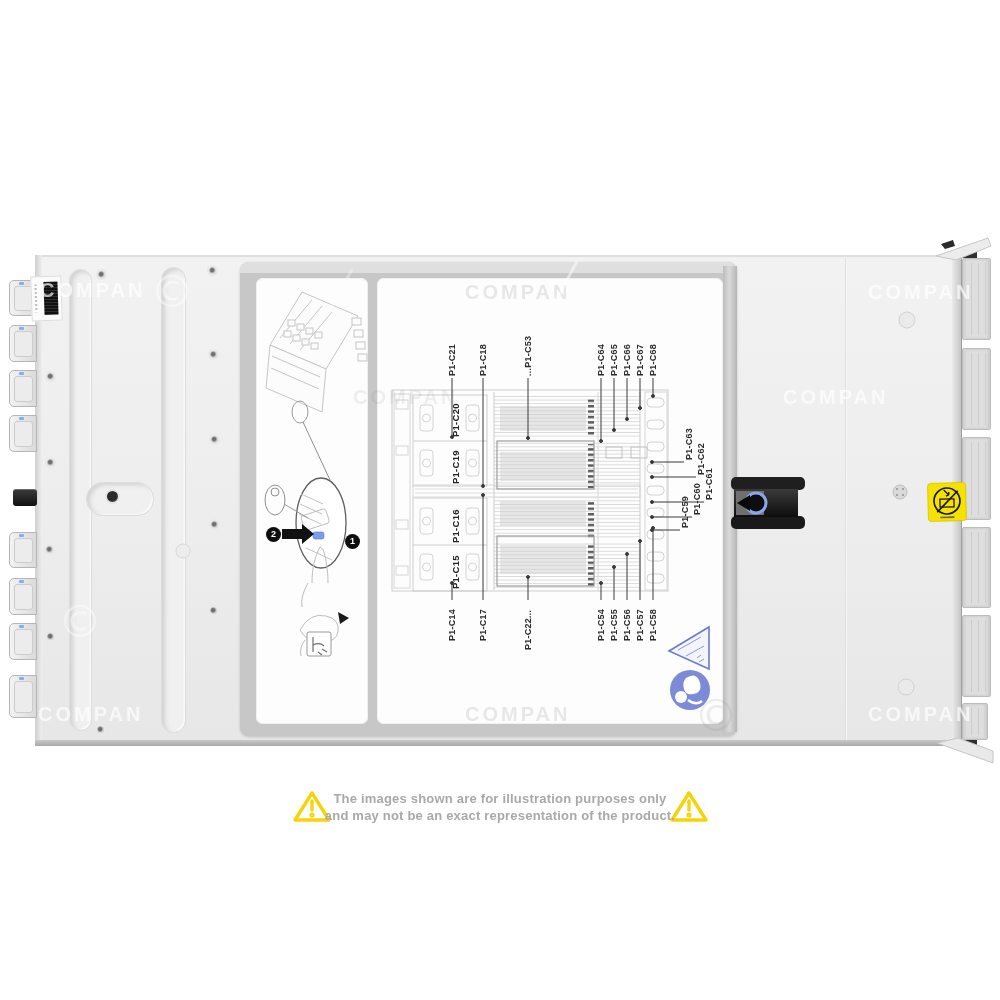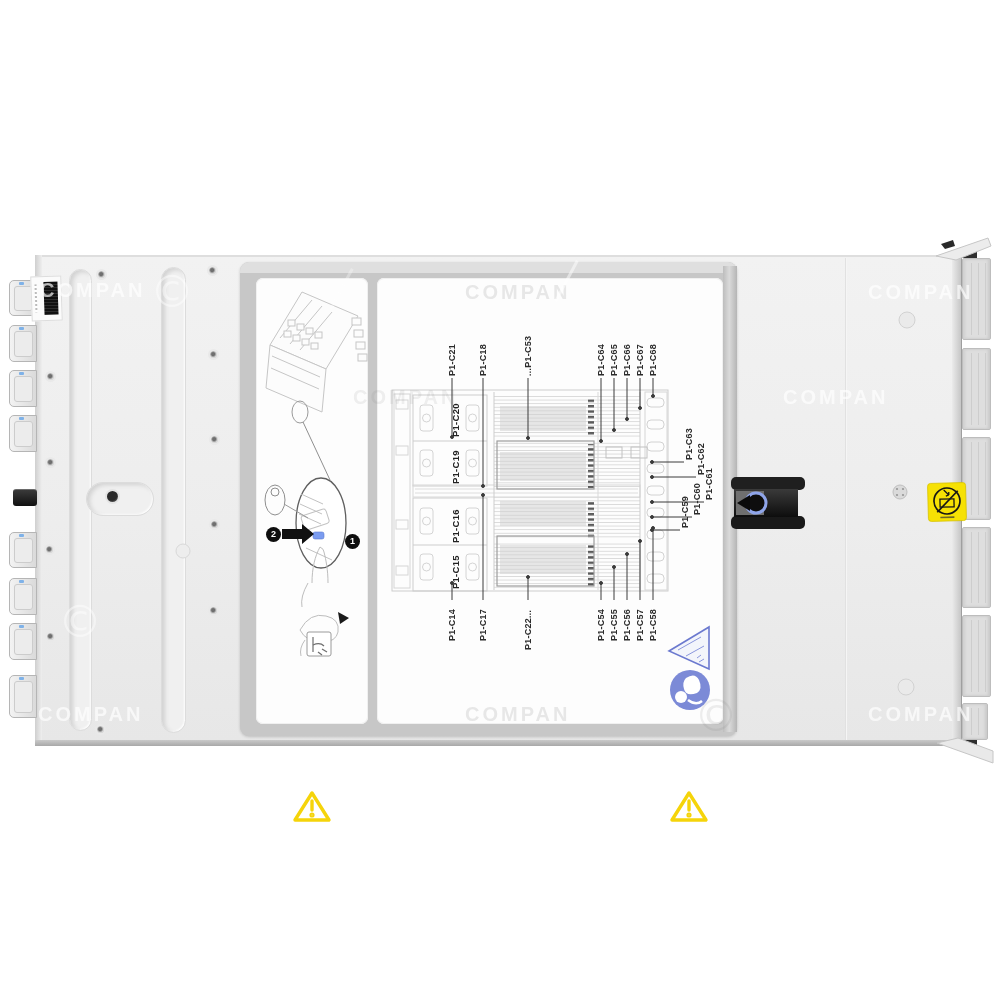--- a/index.html
+++ b/index.html
@@ -460,14 +460,18 @@
   <div class="wm gray" style="left:353px;top:386px;opacity:.7">COMPAN</div>
   <div class="wm" style="left:38px;top:703px">COMPAN</div>
   <div class="wm gray" style="left:465px;top:703px">COMPAN</div>
   <div class="wm" style="left:868px;top:703px">COMPAN</div>
   <div class="wmc" style="left:150px;top:266px">©</div>
   <div class="wmc" style="left:58px;top:596px">©</div>
   <div class="wmc gray" style="left:694px;top:690px">©</div>
   <div class="slash" style="left:565px;top:258px"></div>
   <div class="slash" style="left:340px;top:266px;opacity:.6"></div>
 
+  <div class="abs disclaimer-text">
+    <div>The images shown are for illustration purposes only</div>
+    <div>and may not be an exact representation of the product.</div>
+  </div>
 
 </div>
 
 </body></html>

